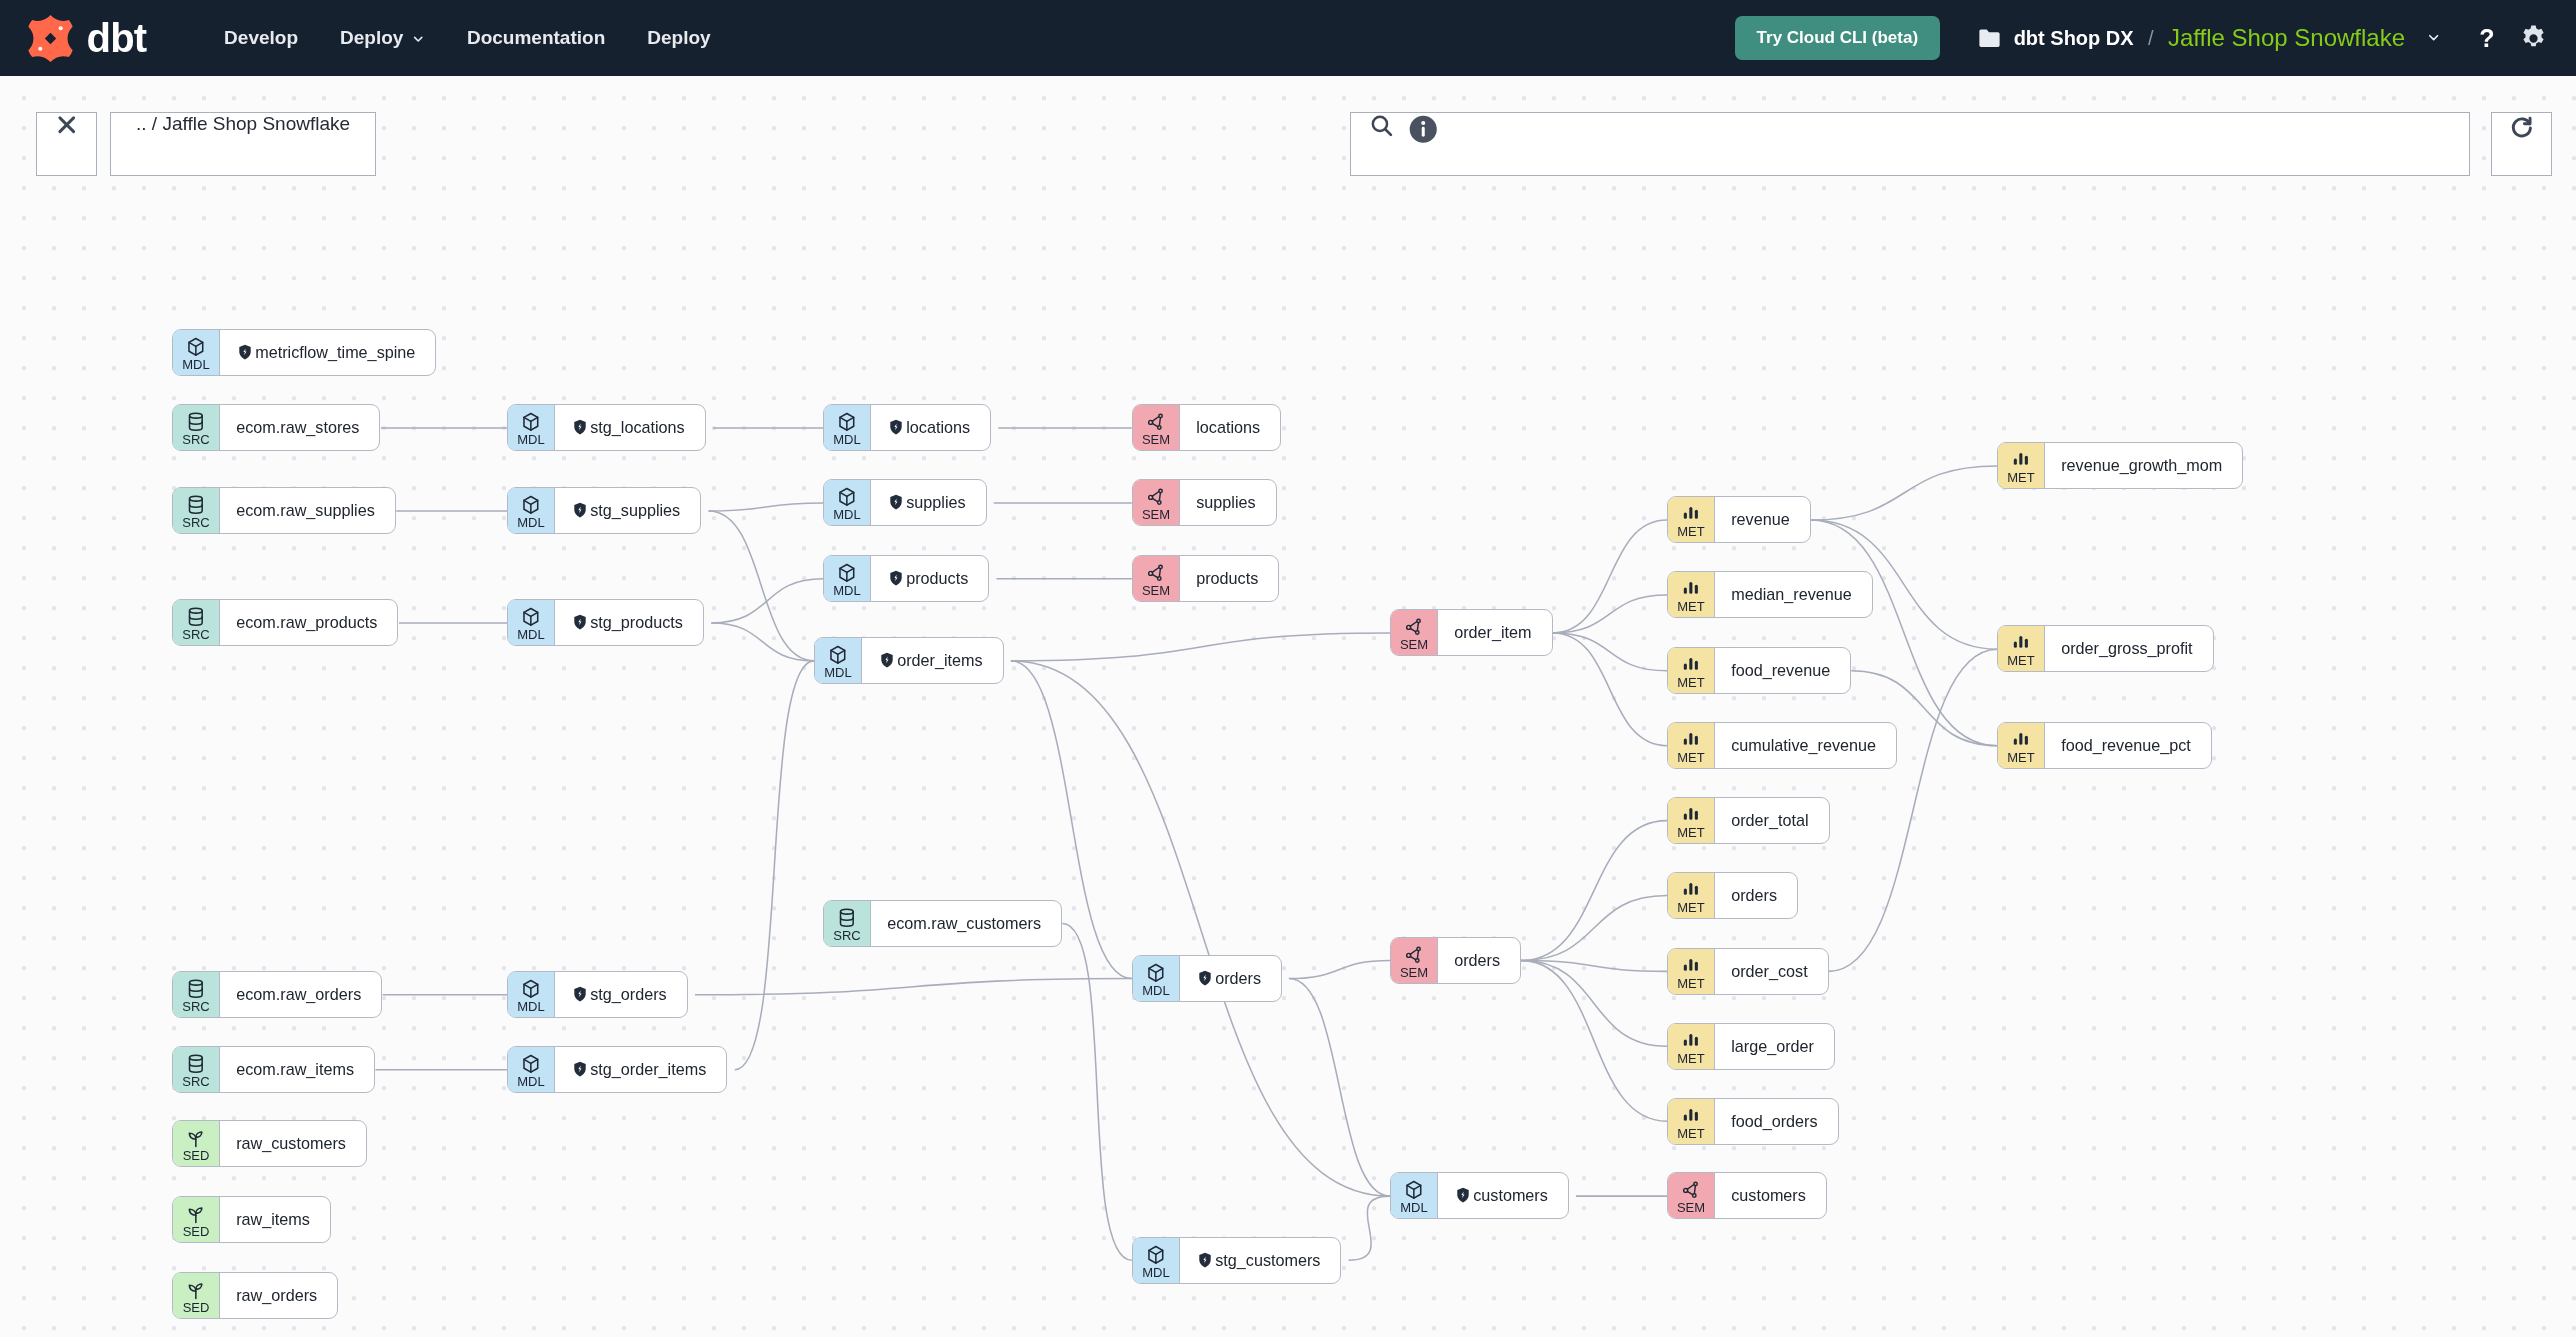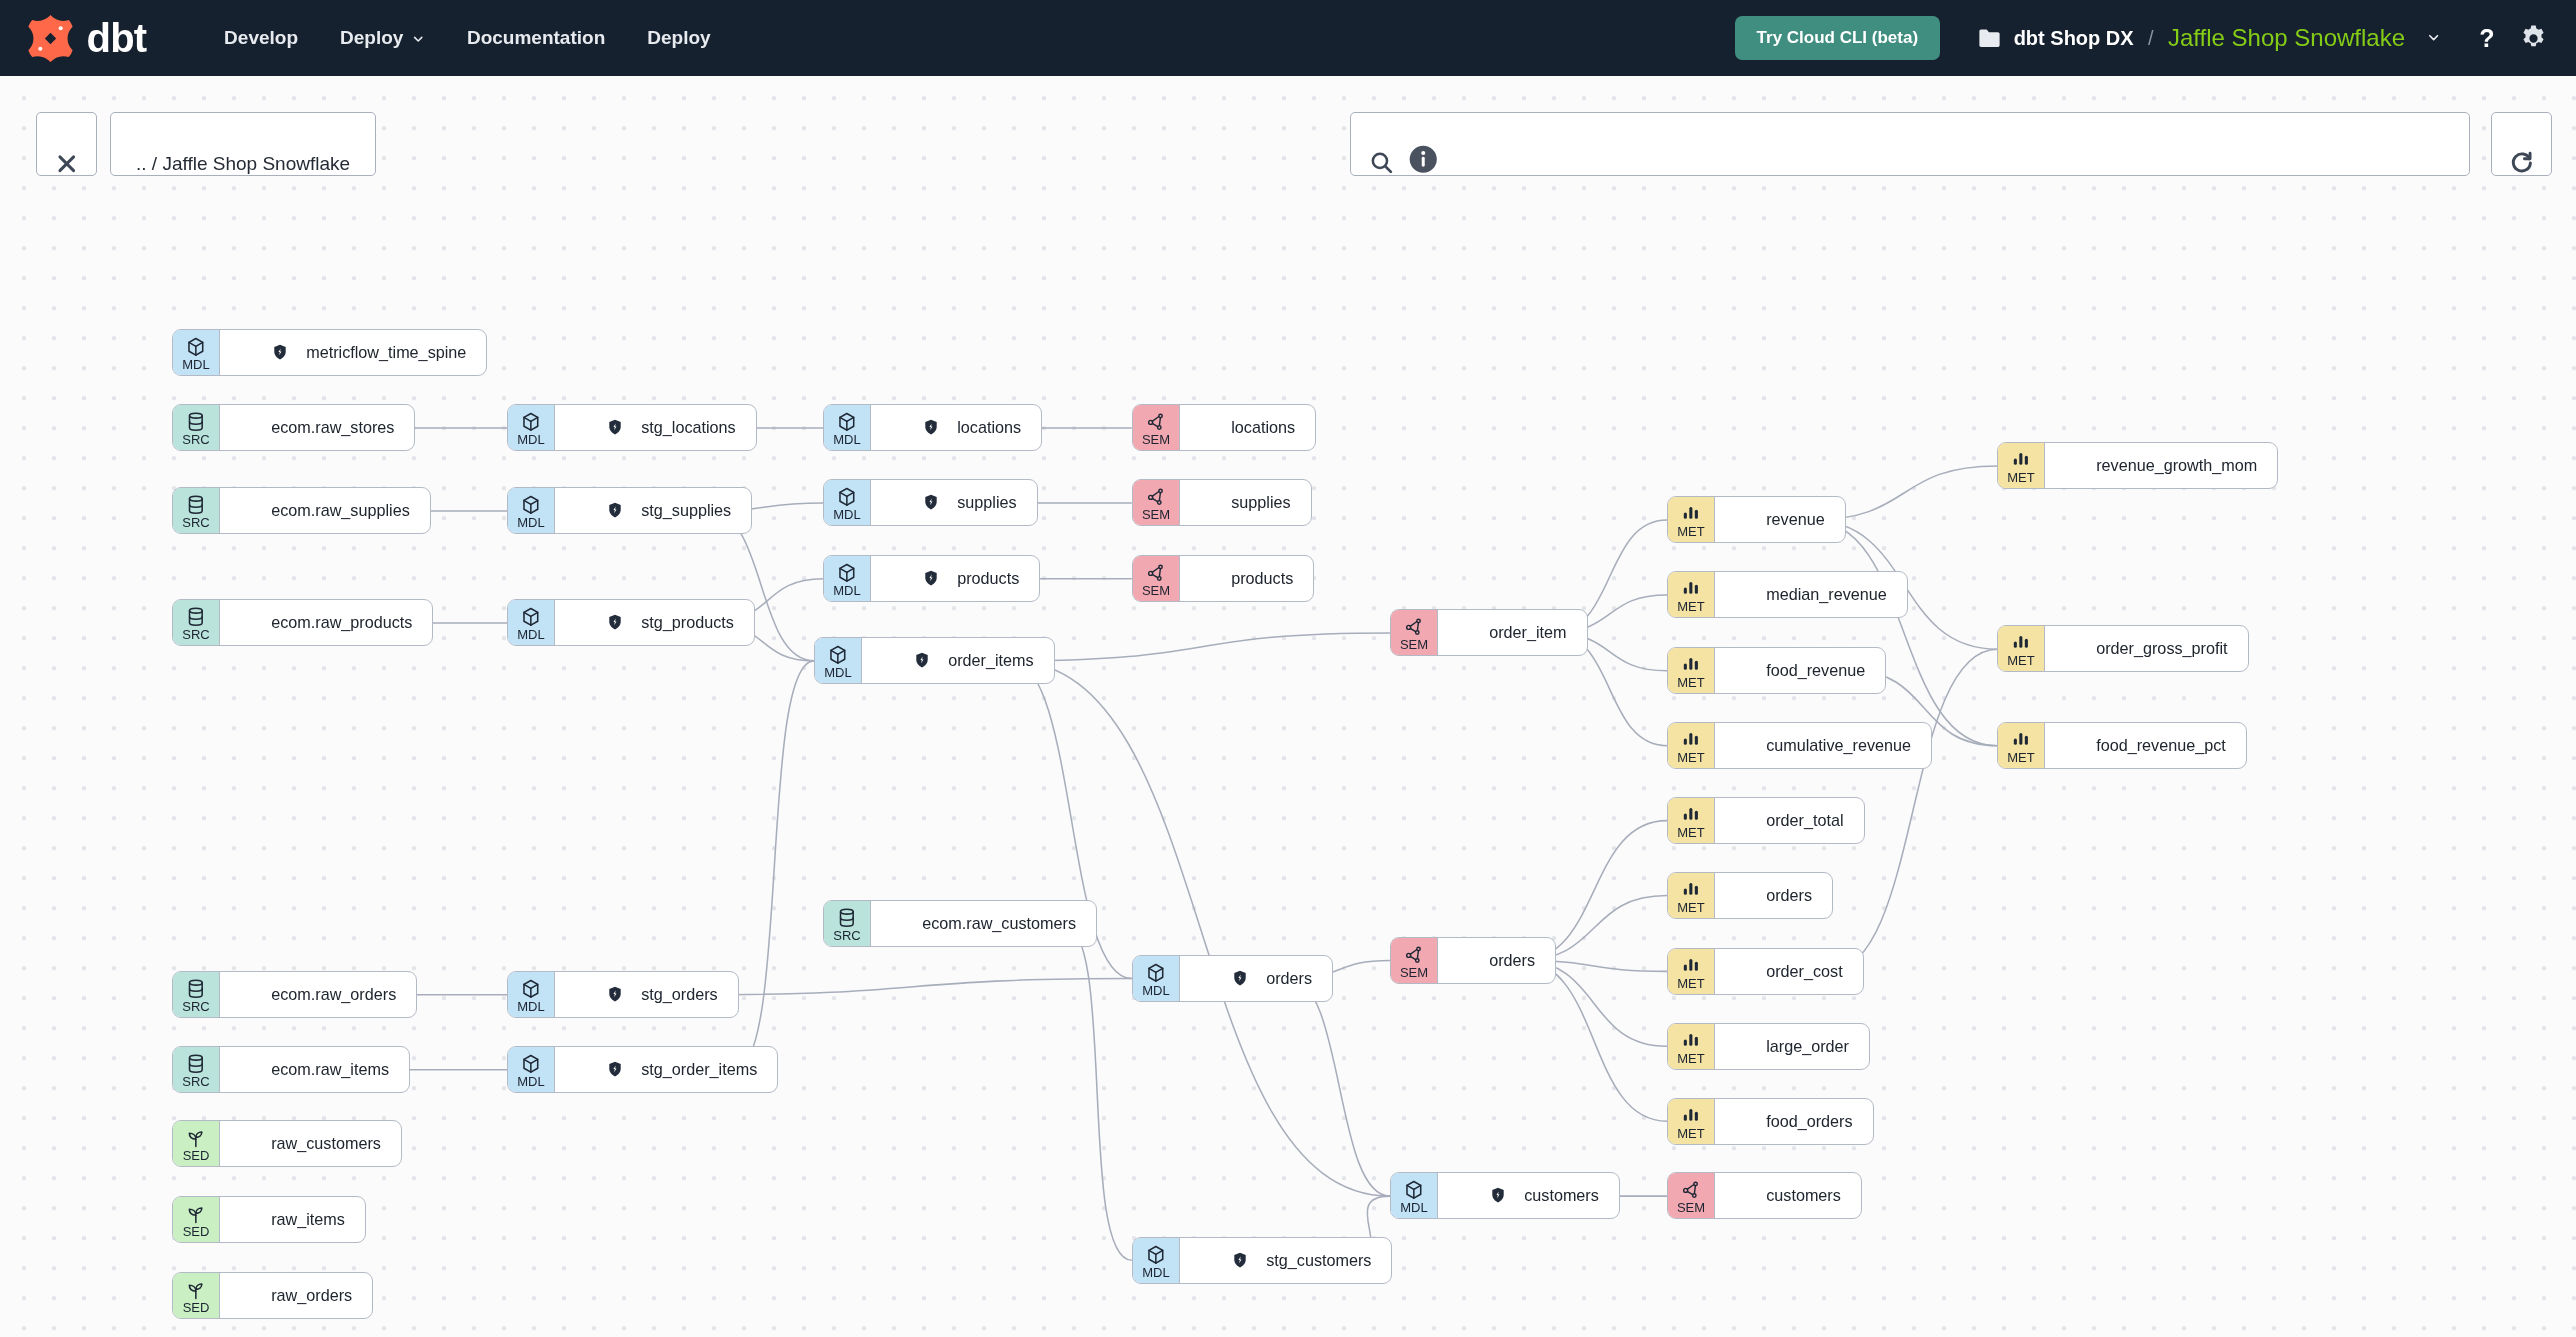--- a/index.html
+++ b/index.html
@@ -30,21 +30,21 @@
   .gear svg { width:31px; height:31px; display:block; cursor:pointer; }
 
   
   .canvas { position:absolute; left:0; top:76px; right:0; bottom:0;
     background-color:#fbfbfc;
     background-image:radial-gradient(circle,#e2e4e9 2px, transparent 2.3px);
     background-size:30px 30px; background-position:9px 7.2px; }
 
   
   .tool { position:absolute; z-index:40; background:#fff; border:1.4px solid #a9b0bb;
-    border-radius:5px; display:flex; align-items:flex-end; }
+    border-radius:0; display:flex; align-items:flex-start; }
   .close-btn { left:36px; top:112px; width:61px; height:64px; justify-content:center; cursor:pointer; }
   .close-btn svg { width:23.5px; height:23.5px; }
   .crumb-chip { left:110px; top:112px; height:64px; padding:0 25px; }
   .crumb-chip span { font-size:19px; color:#252b35; white-space:nowrap; }
   .search-box { left:1350px; top:112px; width:1120px; height:64px; padding:0 18px; gap:12.6px; }
   .search-box svg.mag { width:25px; height:25px; flex:none; }
   .search-box input { flex:1; border:none; outline:none; font-size:19px; color:#30394a;
     font-family:inherit; background:transparent; }
   .search-box input::placeholder { color:#5e6673; }
   .info-badge { width:32.5px; height:32.5px; flex:none; }
@@ -55,21 +55,21 @@
   #edges { position:absolute; left:0; top:0; width:2576px; height:1338px; z-index:5; }
   #edges path { stroke:var(--edge,#a7adba); stroke-width:1.7; fill:none; }
   #graph { position:absolute; left:0; top:0; width:2576px; height:1338px; z-index:10; }
   .node { position:absolute; display:inline-flex; height:47px; background:#fff;
     border:1.4px solid #b4bac5; border-radius:9px; cursor:pointer; }
   .badge { width:47px; flex:none; border-right:1.4px solid #b4bac5;
     border-radius:7.7px 0 0 7.7px; display:flex; flex-direction:column;
     align-items:center; justify-content:center; padding-top:2.7px; }
   .badge svg { width:21.7px; height:21.7px; display:block; }
   .badge-type { font-size:13px; font-weight:500; color:#1c2431; line-height:13.5px; margin-top:0.9px; }
-  .nlabel { display:flex; align-items:center; padding:0 20px 0 16.2px; gap:17px; white-space:nowrap;margin-left:35px; }
+  .nlabel { display:flex; align-items:center; padding:0 20px 0 16.2px; gap:1px; white-space:nowrap; }
   .nlabel .shield svg { width:18px; height:19px; display:block; }
   .nlabel .txt { font-size:16.2px; font-weight:500; color:#20262f; }
 </style>
 </head>
 <body>
 
 <div class="navbar">
   <div class="brand">
     <svg viewBox="0 0 24 24">
       <path fill="#ff694a" d="M12 0c1.7 1.9 4 3 6.4 3 1 0 2-.2 2.9-.5.9 1 1.6 2.2 2 3.5-1.6 1.5-2.6 3.6-2.6 6s1 4.5 2.6 6c-.4 1.3-1.1 2.5-2 3.5-.9-.3-1.9-.5-2.9-.5-2.4 0-4.7 1.1-6.4 3-1.7-1.9-4-3-6.4-3-1 0-2 .2-2.9.5-.9-1-1.6-2.2-2-3.5 1.6-1.5 2.6-3.6 2.6-6s-1-4.5-2.6-6c.4-1.3 1.1-2.5 2-3.5.9.3 1.9.5 2.9.5C8 3 10.3 1.9 12 0z"></path>

